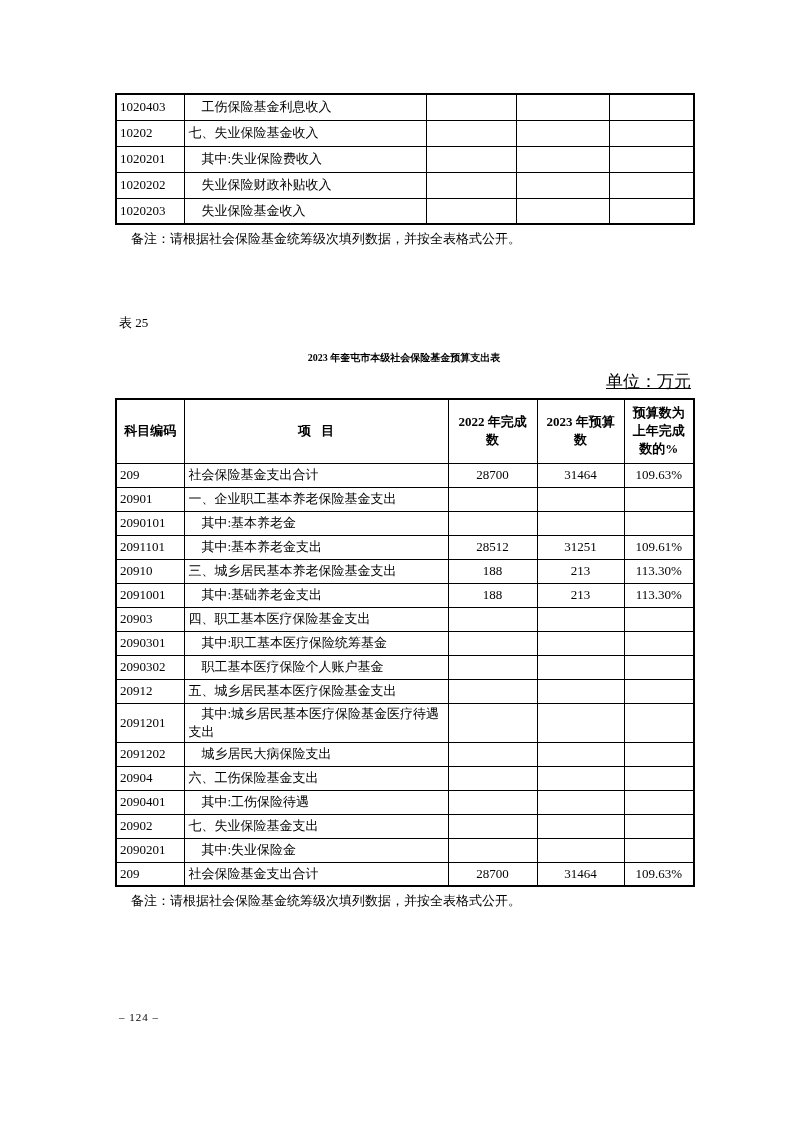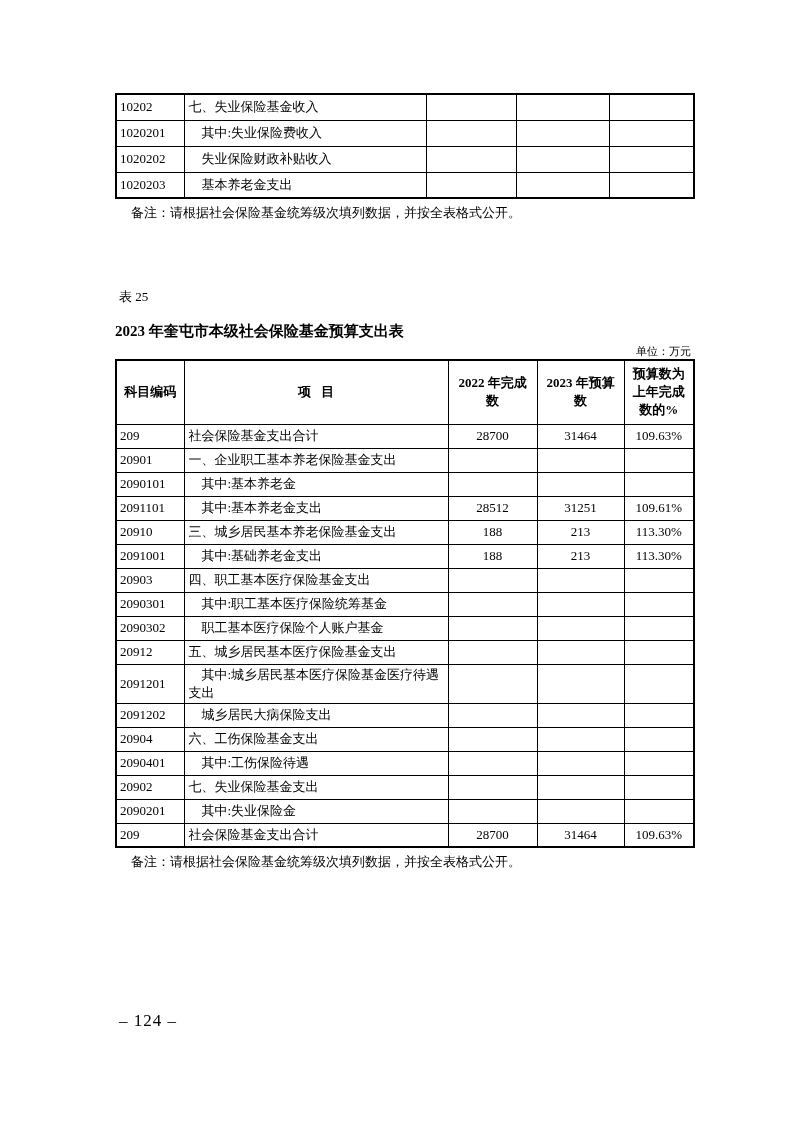--- a/index.html
+++ b/index.html
@@ -49,56 +49,65 @@
   .note {
     font-size: 13px;
     line-height: 17px;
     margin: 5px 0 0 16px;
   }
   .table-label {
     font-size: 13px;
     margin: 67px 0 16px 4px;
   }
   .doc-title {
-    font-size: 15px;
+    font-size: 10px;
     font-weight: bold;
-    text-align: left;
+    text-align: center;
     margin-top: 10px;
     line-height: 19px;
   }
   .unit {
-    font-size: 11px;
+    font-size: 17px;
     text-align: right;
     margin-top: 3px;
+    margin-bottom: 5px;
     padding-right: 2px;
+    text-decoration: underline;
   }
   .page-number {
     position: absolute;
     left: 119px;
     top: 1011px;
-    font-size: 17px;
+    font-size: 11px;
     letter-spacing: 1px;
   }
 </style>
 </head>
 <body>
 
 <div class="page">
   <div class="content">
 
     <table class="grid top-table">
       <colgroup>
         <col style="width:68px">
           <col style="width:242px">
           <col style="width:90px">
           <col style="width:93px">
           <col style="width:85px">
       </colgroup>
       <tbody>
           <tr>
+            <td class="code">1020403</td>
+            <td class="item ind">工伤保险基金利息收入</td>
+            <td class="num"></td>
+            <td class="num"></td>
+            <td class="num"></td>
+          </tr>
+          <tr>
             <td class="code">10202</td>
             <td class="item">七、失业保险基金收入</td>
             <td class="num"></td>
             <td class="num"></td>
             <td class="num"></td>
           </tr>
           <tr>
             <td class="code">1020201</td>
             <td class="item ind">其中:失业保险费收入</td>
             <td class="num"></td>
@@ -107,21 +116,21 @@
           </tr>
           <tr>
             <td class="code">1020202</td>
             <td class="item ind">失业保险财政补贴收入</td>
             <td class="num"></td>
             <td class="num"></td>
             <td class="num"></td>
           </tr>
           <tr>
             <td class="code">1020203</td>
-            <td class="item ind">基本养老金支出</td>
+            <td class="item ind">失业保险基金收入</td>
             <td class="num"></td>
             <td class="num"></td>
             <td class="num"></td>
           </tr>
         </tbody>
     </table>
 
     <p class="note">备注：请根据社会保险基金统筹级次填列数据，并按全表格式公开。</p>
 
     <p class="table-label">表 25</p>

